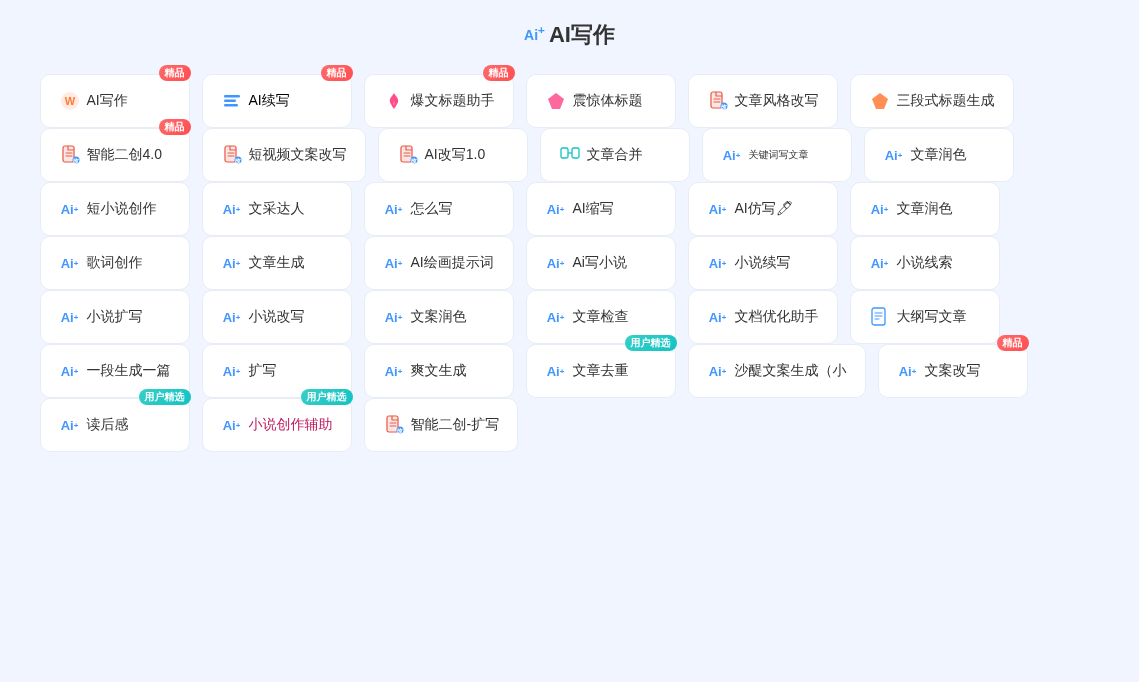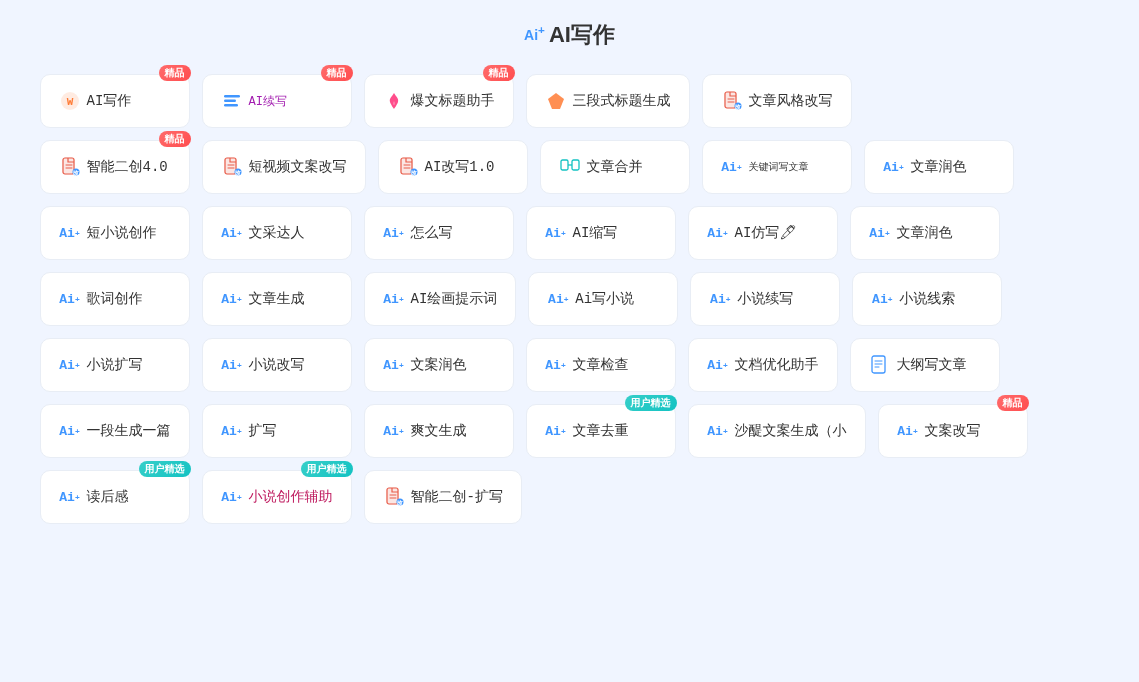--- a/index.html
+++ b/index.html
@@ -69,22 +69,21 @@
     .row {
       display: flex;
       flex-wrap: wrap;
       gap: 12px;
       margin-bottom: 0;
       justify-content: flex-start;
     }
     .rows-container {
       display: flex;
       flex-direction: column;
-      gap: 12px;
-      font-family: Liberation Mono, monospace;
+      gap: 0;
     }
 
     .icon-box {
       width: 22px;
       height: 22px;
       display: inline-flex;
       align-items: center;
       justify-content: center;
       font-size: 14px;
       flex-shrink: 0;
@@ -112,56 +111,65 @@
     </div>
         <div class="card">
       <span class="badge">精品</span>
       <span class="icon-box">
             <svg width="20" height="20" viewBox="0 0 20 20">
               <rect x="2" y="4" width="16" height="2.5" rx="1.2" fill="#4096ff"></rect>
               <rect x="2" y="8.5" width="12" height="2.5" rx="1.2" fill="#4096ff"></rect>
               <rect x="2" y="13" width="14" height="2.5" rx="1.2" fill="#4096ff"></rect>
             </svg>
           </span>
-      <span style="font-size:12px;color:#a21caf;">AI续写</span>
+      <span style="font-size:14px;color:#000000;">AI续写</span>
     </div>
         <div class="card">
       <span class="badge">精品</span>
       <span class="icon-box">
             <svg width="20" height="20" viewBox="0 0 20 20">
               <path d="M10 2 C8 6, 5 7, 6 11 C7 14, 10 18, 10 18 C10 18, 13 14, 14 11 C15 7, 12 6, 10 2Z" fill="#ff4d8b"></path>
               <path d="M10 10 C9 12, 9.5 14, 10 14 C10.5 14, 11 12, 10 10Z" fill="white" opacity="0.5"></path>
             </svg>
           </span>
       <span style="font-size:14px;color:#333;">爆文标题助手</span>
     </div>
         <div class="card">
 
       <span class="icon-box">
             <svg width="20" height="20" viewBox="0 0 20 20">
-              <polygon points="10,2 18,8 14,18 6,18 2,8" fill="#ff7b35" opacity="0.85"></polygon>
-            </svg>
-          </span>
-      <span style="font-size:14px;color:#333;">三段式标题生成</span>
+              <polygon points="10,2 18,8 14,18 6,18 2,8" fill="#ff4d8b" opacity="0.85"></polygon>
+            </svg>
+          </span>
+      <span style="font-size:14px;color:#333;">震惊体标题</span>
     </div>
         <div class="card">
 
       <span class="icon-box">
             <svg width="20" height="20" viewBox="0 0 20 20">
               <rect x="3" y="1" width="11" height="16" rx="2" fill="#e85d4a" opacity="0.15" stroke="#e85d4a" stroke-width="1.2"></rect>
               <path d="M8 1 L8 5 L14 5" fill="none" stroke="#e85d4a" stroke-width="1.2"></path>
               <rect x="3" y="1" width="11" height="16" rx="2" fill="none" stroke="#e85d4a" stroke-width="1.2"></rect>
               <line x1="6" y1="8" x2="12" y2="8" stroke="#e85d4a" stroke-width="1" stroke-linecap="round"></line>
               <line x1="6" y1="11" x2="12" y2="11" stroke="#e85d4a" stroke-width="1" stroke-linecap="round"></line>
               <circle cx="16" cy="15" r="3.5" fill="#4096ff"></circle>
               <text x="16" y="18" text-anchor="middle" fill="white" font-size="6" font-weight="900">改</text>
             </svg>
           </span>
       <span style="font-size:14px;color:#333;">文章风格改写</span>
     </div>
+        <div class="card">
+
+      <span class="icon-box">
+            <svg width="20" height="20" viewBox="0 0 20 20">
+              <polygon points="10,2 18,8 14,18 6,18 2,8" fill="#ff7b35" opacity="0.85"></polygon>
+            </svg>
+          </span>
+      <span style="font-size:14px;color:#333;">三段式标题生成</span>
+    </div>
       </div>
       <div class="row">
         <div class="card">
       <span class="badge">精品</span>
       <span class="icon-box">
             <svg width="20" height="20" viewBox="0 0 20 20">
               <rect x="3" y="1" width="11" height="16" rx="2" fill="#e85d4a" opacity="0.15" stroke="#e85d4a" stroke-width="1.2"></rect>
               <path d="M8 1 L8 5 L14 5" fill="none" stroke="#e85d4a" stroke-width="1.2"></path>
               <rect x="3" y="1" width="11" height="16" rx="2" fill="none" stroke="#e85d4a" stroke-width="1.2"></rect>
               <line x1="6" y1="8" x2="12" y2="8" stroke="#e85d4a" stroke-width="1" stroke-linecap="round"></line>

